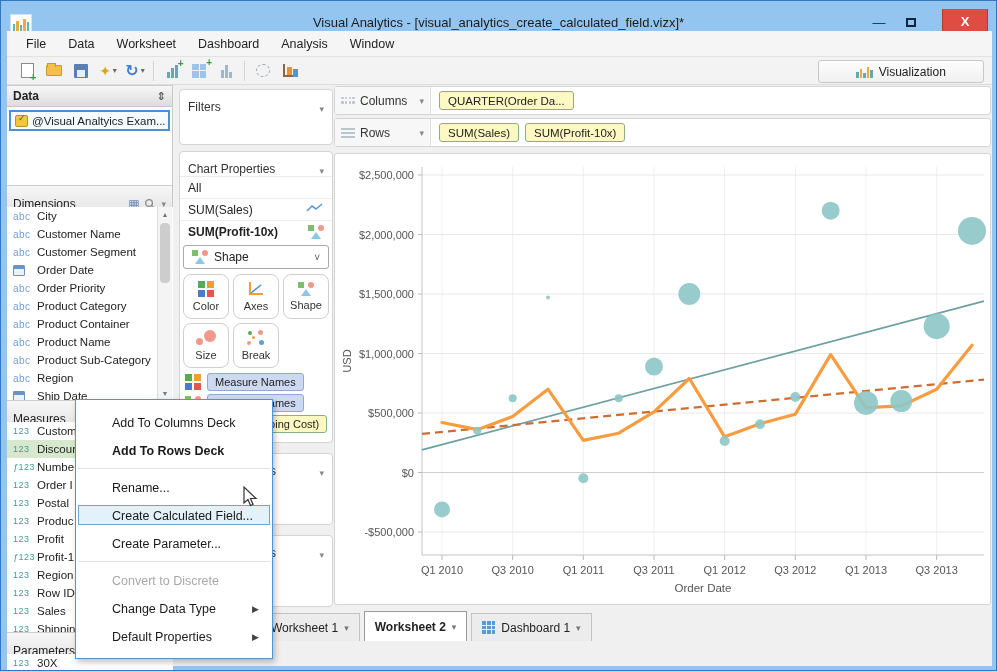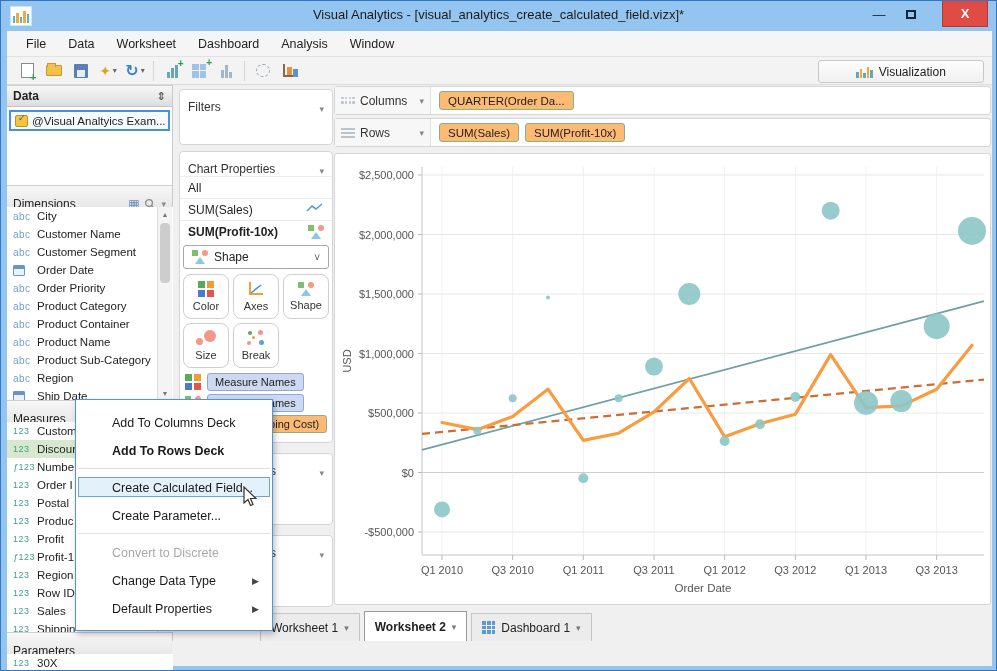--- a/index.html
+++ b/index.html
@@ -1,20 +1,20 @@
 <!DOCTYPE html>
 <html><head>
 <meta charset="utf-8">
 <style>
   * { margin:0; padding:0; box-sizing:border-box; }
   html,body { width:997px; height:671px; font-family:"Liberation Sans","DejaVu Sans",sans-serif; }
   .win { position:relative; width:997px; height:671px; background:#94c5f1; border:1px solid #3076c2; overflow:hidden; }
 
   
-  .titlebar { position:absolute; left:0; top:0; width:100%; height:30px; }
+  .titlebar { position:absolute; left:0; top:8px; width:100%; height:30px; }
   .app-icon { position:absolute; left:9px; top:5px; width:22px; height:20px; background:#fff; border:1px solid #cfe3f6; display:flex; align-items:flex-end; justify-content:center; gap:1px; padding:2px 2px 2px; }
   .app-icon i { display:block; width:3px; background:#53b7c4; }
   .app-icon i:nth-child(2){ background:#f2a93b; }
   .app-icon i:nth-child(4){ background:#f2a93b; }
   .title-text { position:absolute; left:0; right:0; top:6px; text-align:center; font-size:13px; color:#1b1b1b; }
   .win-btn { position:absolute; top:0; height:26px; display:flex; align-items:center; justify-content:center; font-size:13px; color:#13253c; cursor:default; }
   .btn-min { right:102px; width:30px; }
   .btn-max { right:70px; width:30px; }
   .btn-close { right:8px; top:0px; width:46px; height:26px; background:#e04b43; border:1px solid #b33a33; border-top:none; color:#fff; font-weight:bold; font-size:13px; }
   .btn-max .box { width:10px; height:9px; border:2px solid #13253c; display:inline-block; }
@@ -92,21 +92,21 @@
   .ci-color i:nth-child(1){ background:#5aa85a; } .ci-color i:nth-child(2){ background:#f09d38; }
   .ci-color i:nth-child(3){ background:#4a7cc9; } .ci-color i:nth-child(4){ background:#e2574d; }
   .ci-size { position:relative; width:20px; height:16px; }
   .ci-size i { position:absolute; border-radius:50%; background:#f0998b; }
   .ci-size i:nth-child(1){ left:0; bottom:1px; width:7px; height:7px; }
   .ci-size i:nth-child(2){ right:0; top:0; width:12px; height:12px; }
   .ci-break { position:relative; width:18px; height:16px; }
   .ci-break i { position:absolute; border-radius:50%; }
   .legend-pill-row { position:absolute; display:flex; align-items:center; gap:6px; }
   .pill-blue { background:#ccd9f0; border:1px solid #8fa8d8; border-radius:3px; font-size:11px; color:#222; padding:2px 7px; white-space:nowrap; }
-  .pill-green { background:#fdba74; border:1px solid #86b386; border-radius:3px; font-size:11px; color:#222; padding:2px 7px; white-space:nowrap; }
+  .pill-green { background:#fef9c3; border:1px solid #86b386; border-radius:3px; font-size:11px; color:#222; padding:2px 7px; white-space:nowrap; }
 
   
   .shelf { position:absolute; left:327px; width:657px; height:29px; background:#fff; border:1px solid #d5d5d5; border-radius:3px; display:flex; align-items:center; }
   .shelf-label { width:96px; height:100%; background:#f7f7f7; border-right:1px solid #e0e0e0; display:flex; align-items:center; gap:5px; padding:0 6px; font-size:12px; color:#333; flex:none; }
   .shelf-label .dd { margin-left:auto; color:#888; font-size:9px; }
   .dots-grid { width:14px; height:8px; flex:none; display:grid; grid-template-columns:repeat(4,1fr); gap:1px; }
   .dots-grid i { background:#b9c4ce; border-radius:50%; width:2.5px; height:2.5px; }
   .rows-glyph { width:14px; height:10px; flex:none; display:flex; flex-direction:column; justify-content:space-between; }
   .rows-glyph i { height:2px; background:#b9c4ce; }
   .shelf .pills { display:flex; gap:6px; margin-left:8px; }
@@ -526,20 +526,21 @@
           <circle cx="566.3333333333334" cy="247.1" r="11" fill="#8dc7c7" fill-opacity="0.9"></circle>
           <circle cx="601.6666666666667" cy="172.13" r="13" fill="#8dc7c7" fill-opacity="0.9"></circle>
           <circle cx="637" cy="76.93" r="14" fill="#8dc7c7" fill-opacity="0.9"></circle>
         </svg>
     </div>
 
     <div class="ctx" id="ctx-menu">
         <div class="item   ">Add To Columns Deck</div>
         <div class="item bold  ">Add To Rows Deck</div>
         <div class="csep"></div>
+        <div class="item   ">Rename...</div>
         <div class="item   hl">Create Calculated Field...</div>
         <div class="item   ">Create Parameter...</div>
         <div class="csep"></div>
         <div class="item  disabled ">Convert to Discrete</div>
         <div class="item   ">Change Data Type<span class="sub">▶</span></div>
         <div class="item   ">Default Properties<span class="sub">▶</span></div>
       </div>
 
     <div class="tabbar">
       <span class="tbi">

